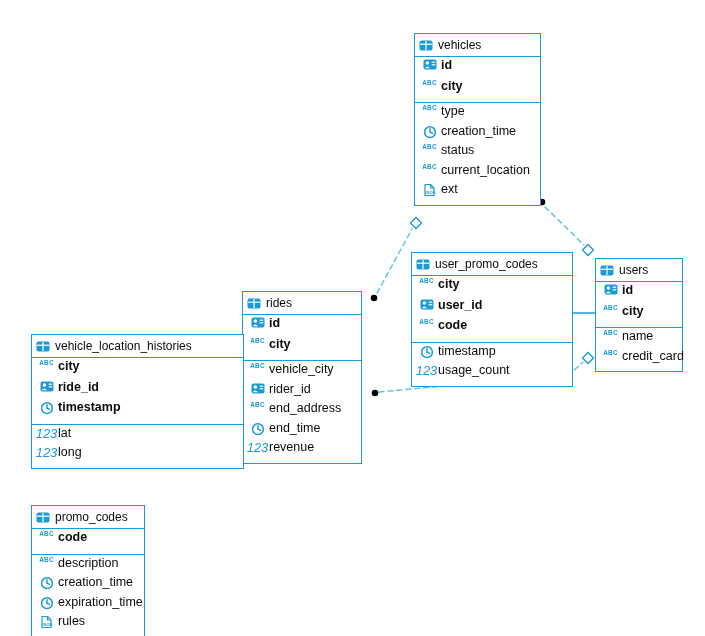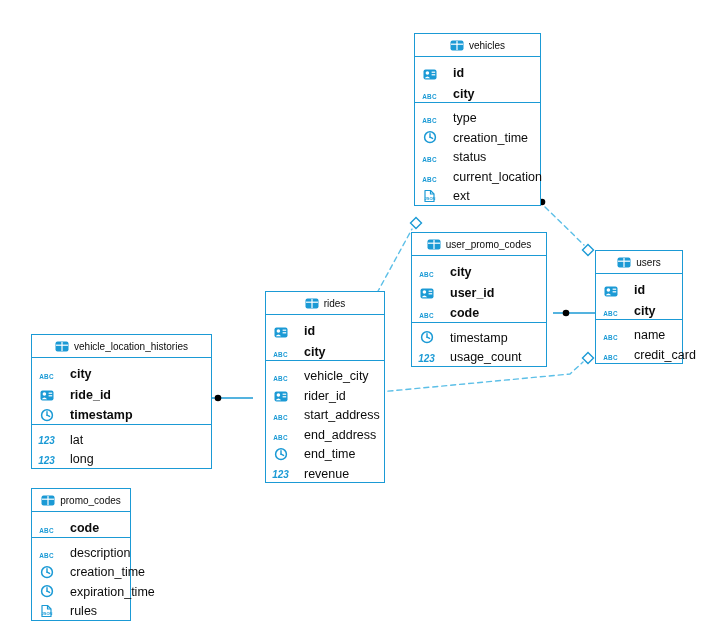--- a/index.html
+++ b/index.html
@@ -15,34 +15,34 @@
   }
   .wires{position:absolute;left:0;top:0;width:705px;height:636px}
   .dash{stroke:var(--dash);stroke-width:1.4;fill:none;stroke-dasharray:5 4;stroke-linecap:round}
   .wire{stroke:var(--accent);stroke-width:1.4}
   .diamond{fill:#fff;stroke:var(--accent);stroke-width:1.4}
   .dot{fill:#000}
   .erd-table{
     position:absolute;background:#fff;border:1.7px solid var(--accent);
   }
   .erd-header{
-    display:flex;align-items:center;justify-content:center;gap:5px;
+    display:flex;align-items:center;justify-content:flex-start;gap:5px;
     height:23px;border-bottom:1.7px solid var(--accent);
-    font-size:10px;white-space:nowrap;padding:0 4px;cursor:default;
+    font-size:12px;white-space:nowrap;padding:0 4px;cursor:default;
   }
   .sec{padding:2px 0}
   .sec + .sec{border-top:1.7px solid var(--accent)}
   .frow{
-    display:flex;align-items:flex-end;gap:14px;height:19.5px;
+    display:flex;align-items:flex-start;gap:2px;height:19.5px;
     padding:0 5px;font-size:12.5px;white-space:nowrap;cursor:default;
   }
   .sec-pk .frow{height:20.5px;font-weight:700}
   .icon-cell{flex:0 0 19px;width:19px;display:flex;align-items:center;justify-content:center}
   .abc-label{font-size:6.4px;font-weight:800;color:var(--accent);letter-spacing:.2px;line-height:1}
-  .num-label{font-size:10px;font-weight:700;color:var(--accent);line-height:1;font-style:italic}
+  .num-label{font-size:13px;font-weight:400;color:var(--accent);line-height:1;font-style:italic}
   .flabel{line-height:1}
 </style>
 </head>
 <body>
 
 <div class="canvas">
 
   <svg class="wires">
     <g>
       <path class="dash" d="M377 293 L412 229"></path>
@@ -134,21 +134,21 @@
             <svg width="13" height="14" viewBox="0 0 13 14">
               <path d="M2 1.5 h5.5 l3.5 3.5 v7.5 h-9 z" fill="none" stroke="#1b9ad5" stroke-width="1.2" stroke-linejoin="round"></path>
               <path d="M7.5 1.5 v3.5 h3.5" fill="none" stroke="#1b9ad5" stroke-width="1.2" stroke-linejoin="round"></path>
               <text x="1.6" y="11" font-size="4" font-weight="700" fill="#1b9ad5" font-family="Liberation Sans, sans-serif">JSON</text>
             </svg>
           </span>
           <span class="flabel">ext</span>
         </div>
       </div>
     </div>
-  <div class="erd-table" style="left:411px;top:232px;width:136px">
+  <div class="erd-table" style="left:411px;top:252px;width:162px">
       <div class="erd-header">
         <span class="icon-cell" style="flex-basis: 14px; width: 14px;">
           <svg width="14" height="11" viewBox="0 0 14 11">
             <rect x="0.5" y="0.5" width="13" height="10" rx="2" fill="#1b9ad5"></rect>
             <line x1="1" y1="4.2" x2="13" y2="4.2" stroke="#fff" stroke-width="1.2"></line>
             <line x1="7" y1="1" x2="7" y2="10" stroke="#fff" stroke-width="1.2"></line>
           </svg>
         </span>
         <span>user_promo_codes</span>
       </div>
@@ -190,21 +190,21 @@
           <span class="flabel">timestamp</span>
         </div>
         <div class="frow">
           <span class="icon-cell">
             <span class="num-label">123</span>
           </span>
           <span class="flabel">usage_count</span>
         </div>
       </div>
     </div>
-  <div class="erd-table" style="left:595px;top:250px;width:88px">
+  <div class="erd-table" style="left:595px;top:258px;width:88px">
       <div class="erd-header">
         <span class="icon-cell" style="flex-basis: 14px; width: 14px;">
           <svg width="14" height="11" viewBox="0 0 14 11">
             <rect x="0.5" y="0.5" width="13" height="10" rx="2" fill="#1b9ad5"></rect>
             <line x1="1" y1="4.2" x2="13" y2="4.2" stroke="#fff" stroke-width="1.2"></line>
             <line x1="7" y1="1" x2="7" y2="10" stroke="#fff" stroke-width="1.2"></line>
           </svg>
         </span>
         <span>users</span>
       </div>
@@ -236,21 +236,21 @@
           <span class="flabel">name</span>
         </div>
         <div class="frow">
           <span class="icon-cell">
             <span class="abc-label">ABC</span>
           </span>
           <span class="flabel">credit_card</span>
         </div>
       </div>
     </div>
-  <div class="erd-table" style="left:265px;top:291px;width:120px">
+  <div class="erd-table" style="left:242px;top:291px;width:120px">
       <div class="erd-header">
         <span class="icon-cell" style="flex-basis: 14px; width: 14px;">
           <svg width="14" height="11" viewBox="0 0 14 11">
             <rect x="0.5" y="0.5" width="13" height="10" rx="2" fill="#1b9ad5"></rect>
             <line x1="1" y1="4.2" x2="13" y2="4.2" stroke="#fff" stroke-width="1.2"></line>
             <line x1="7" y1="1" x2="7" y2="10" stroke="#fff" stroke-width="1.2"></line>
           </svg>
         </span>
         <span>rides</span>
       </div>
@@ -290,47 +290,41 @@
               <line x1="8.6" y1="3.2" x2="12.2" y2="3.2" stroke="#fff" stroke-width="1.2"></line>
               <line x1="8.6" y1="5.8" x2="12.2" y2="5.8" stroke="#fff" stroke-width="1.2"></line>
             </svg>
           </span>
           <span class="flabel">rider_id</span>
         </div>
         <div class="frow">
           <span class="icon-cell">
             <span class="abc-label">ABC</span>
           </span>
-          <span class="flabel">start_address</span>
-        </div>
-        <div class="frow">
-          <span class="icon-cell">
-            <span class="abc-label">ABC</span>
-          </span>
           <span class="flabel">end_address</span>
         </div>
         <div class="frow">
           <span class="icon-cell">
             <svg width="14" height="14" viewBox="0 0 14 14">
               <circle cx="7" cy="7.2" r="5.4" fill="none" stroke="#1b9ad5" stroke-width="1.5"></circle>
               <line x1="7" y1="7.2" x2="7" y2="3.8" stroke="#1b9ad5" stroke-width="1.4" stroke-linecap="round"></line>
               <line x1="7" y1="7.2" x2="9.6" y2="8.4" stroke="#1b9ad5" stroke-width="1.4" stroke-linecap="round"></line>
             </svg>
           </span>
           <span class="flabel">end_time</span>
         </div>
         <div class="frow">
           <span class="icon-cell">
             <span class="num-label">123</span>
           </span>
           <span class="flabel">revenue</span>
         </div>
       </div>
     </div>
-  <div class="erd-table" style="left:31px;top:334px;width:181px">
+  <div class="erd-table" style="left:31px;top:334px;width:213px">
       <div class="erd-header">
         <span class="icon-cell" style="flex-basis: 14px; width: 14px;">
           <svg width="14" height="11" viewBox="0 0 14 11">
             <rect x="0.5" y="0.5" width="13" height="10" rx="2" fill="#1b9ad5"></rect>
             <line x1="1" y1="4.2" x2="13" y2="4.2" stroke="#fff" stroke-width="1.2"></line>
             <line x1="7" y1="1" x2="7" y2="10" stroke="#fff" stroke-width="1.2"></line>
           </svg>
         </span>
         <span>vehicle_location_histories</span>
       </div>
@@ -372,21 +366,21 @@
           <span class="flabel">lat</span>
         </div>
         <div class="frow">
           <span class="icon-cell">
             <span class="num-label">123</span>
           </span>
           <span class="flabel">long</span>
         </div>
       </div>
     </div>
-  <div class="erd-table" style="left:31px;top:488px;width:100px">
+  <div class="erd-table" style="left:31px;top:505px;width:114px">
       <div class="erd-header">
         <span class="icon-cell" style="flex-basis: 14px; width: 14px;">
           <svg width="14" height="11" viewBox="0 0 14 11">
             <rect x="0.5" y="0.5" width="13" height="10" rx="2" fill="#1b9ad5"></rect>
             <line x1="1" y1="4.2" x2="13" y2="4.2" stroke="#fff" stroke-width="1.2"></line>
             <line x1="7" y1="1" x2="7" y2="10" stroke="#fff" stroke-width="1.2"></line>
           </svg>
         </span>
         <span>promo_codes</span>
       </div>

